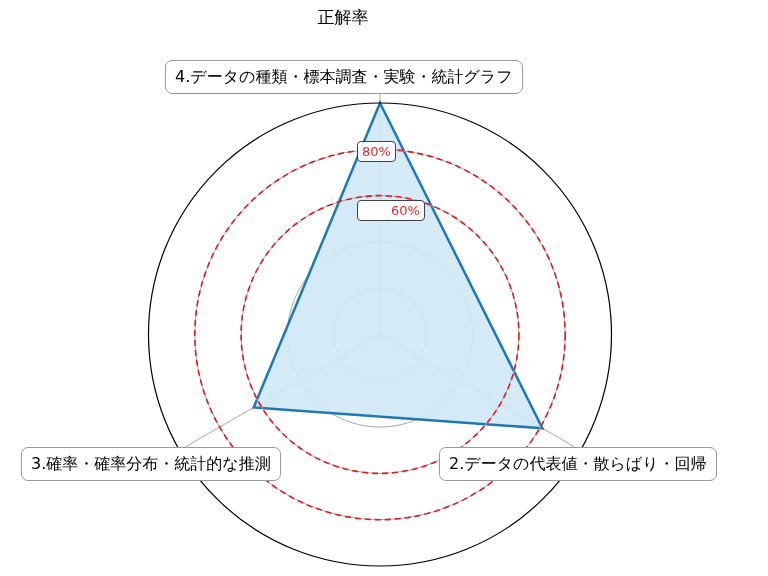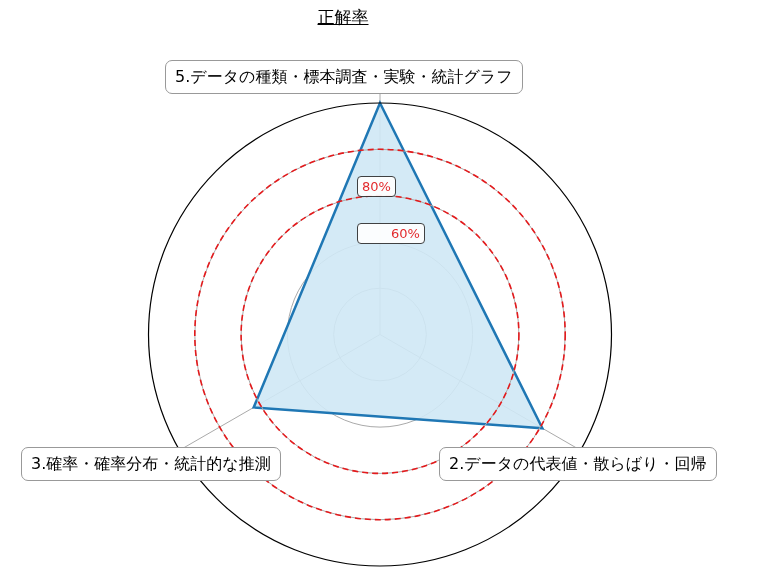--- a/index.html
+++ b/index.html
@@ -1,26 +1,26 @@
 <!DOCTYPE html>
 <html><head>
   <meta charset="utf-8">
   <style>
     html, body { margin: 0; padding: 0; background: #ffffff; }
     body { width: 768px; height: 576px; position: relative; overflow: hidden;
            font-family: "DejaVu Sans", "Liberation Sans", sans-serif; }
     #chart { position: absolute; left: 0; top: 0; }
     .title { position: absolute; left: 0; width: 686px; top: 6px; text-align: center;
-             font-size: 17px; color: #000; text-decoration: underline; }
+             font-size: 17px; color: #000; }
     .axis-label { position: absolute; background: #fff; border: 1px solid #999;
                   border-radius: 7px; font-size: 16px; color: #000; padding: 5px 9px;
                   white-space: nowrap; line-height: 22px; }
     .pct-label { position: absolute; background: #fff; border: 1px solid #333;
                  border-radius: 4px; font-size: 13px; color: #e41a1c; padding: 1px 4px;
-                 line-height: 17px; opacity: 0.92; margin-top: 35px; }
+                 line-height: 17px; opacity: 0.92; }
   </style>
 </head>
 <body>
 
 <div class="title">正解率</div>
 
 <svg id="chart" width="768" height="576">
   <g id="grid">
       <circle cx="380" cy="334.5" r="46.3" fill="none" stroke="#aaaaaa" stroke-width="1"></circle>
       <circle cx="380" cy="334.5" r="92.6" fill="none" stroke="#aaaaaa" stroke-width="1"></circle>
@@ -34,17 +34,17 @@
   <g id="refs">
       <circle cx="380" cy="334.5" r="138.9" fill="none" stroke="#aaaaaa" stroke-width="1"></circle>
       <circle cx="380" cy="334.5" r="138.9" fill="none" stroke="#e41a1c" stroke-width="1.6" stroke-dasharray="6,4"></circle>
       <circle cx="380" cy="334.5" r="185.2" fill="none" stroke="#aaaaaa" stroke-width="1"></circle>
       <circle cx="380" cy="334.5" r="185.2" fill="none" stroke="#e41a1c" stroke-width="1.6" stroke-dasharray="6,4"></circle>
     </g>
   <circle id="outer" fill="none" stroke="#000" stroke-width="1.2" cx="380" cy="334.5" r="231.5"></circle>
 </svg>
 
 <div class="pct-label" style="left:357px;top:141px;">80%</div>
-<div class="pct-label" style="left:357px;top:188px;padding-left:33px;">60%</div>
+<div class="pct-label" style="left:357px;top:200px;padding-left:33px;">60%</div>
 
-<div class="axis-label" style="left:165px;top:60px;">5.データの種類・標本調査・実験・統計グラフ</div>
+<div class="axis-label" style="left:165px;top:60px;">4.データの種類・標本調査・実験・統計グラフ</div>
 <div class="axis-label" style="left:439px;top:447px;text-align:right;">2.データの代表値・散らばり・回帰</div>
 <div class="axis-label" style="left:1px;top:447px;margin-left:20px;">3.確率・確率分布・統計的な推測</div>
 
 </body></html>

